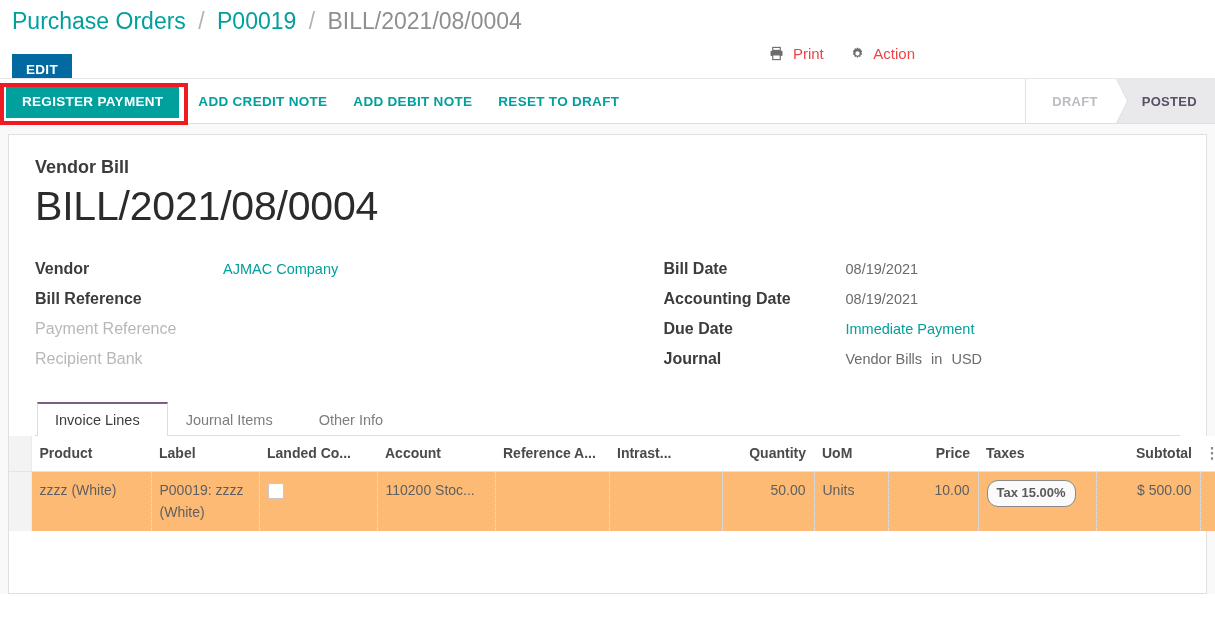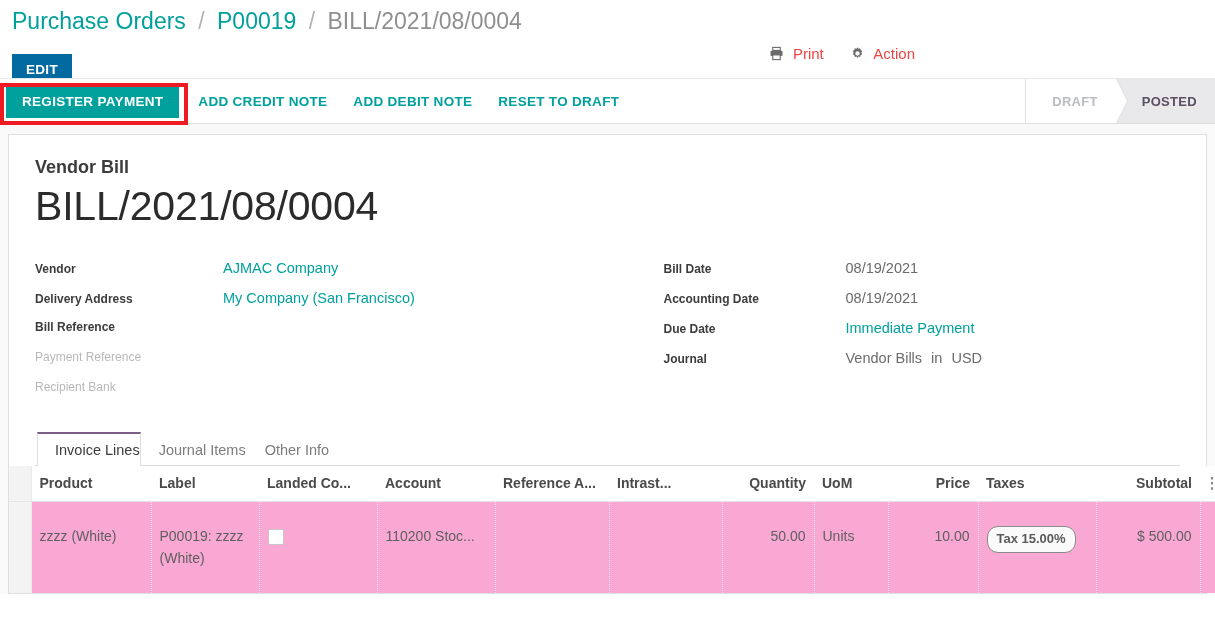--- a/index.html
+++ b/index.html
@@ -218,21 +218,21 @@
   }
   .grp.right { padding-left: 56px; }
   .f-row {
     display: flex;
     align-items: baseline;
     height: 30px;
   }
   .f-label {
     width: 188px;
     flex: 0 0 188px;
-    font-size: 12px;
+    font-size: 16px;
     font-weight: 700;
     color: #3c3c3c;
     white-space: nowrap;
   }
   .grp.right .f-label {
     width: 182px;
     flex: 0 0 182px;
   }
   .f-label.muted {
     color: #b8b8b8;
@@ -259,21 +259,21 @@
   .tabs {
     display: flex;
     align-items: flex-end;
     border-bottom: 1px solid #dededf;
     padding-left: 2px;
   }
   .tab {
     font-size: 14.5px;
     color: #7d7d7d;
     background: transparent;
-    padding: 9px 0 8px 17px;
+    padding: 9px 27px 8px 17px;
     border: 1px solid transparent;
     border-bottom: none;
     margin-bottom: -1px;
     cursor: pointer;
     white-space: nowrap;
   }
   .tab.active {
     color: #3c3c3c;
     background: #ffffff;
     border-color: #dededf;
@@ -319,22 +319,22 @@
   }
   .opt-toggler {
     display: inline-block;
     color: #8b8b8b;
     font-size: 15px;
     line-height: 1;
     cursor: pointer;
     letter-spacing: 0;
   }
   table.lines tbody td {
-    background: #f9a8d4;
-    padding: 24px 8px;
+    background: #fdba74;
+    padding: 8px 8px;
     vertical-align: top;
     color: #5f5f5f;
     border-right: 1px dotted #e6e6e6;
     line-height: 1.55;
   }
   table.lines tbody td.num { text-align: right; }
   table.lines tbody tr { height: 54px; }
   .cell-checkbox {
     display: inline-block;
     width: 14px;
@@ -422,24 +422,20 @@
 
     <div class="sheet-subtitle">Vendor Bill</div>
     <h1 class="sheet-title">BILL/2021/08/0004</h1>
 
     <div class="groups">
 
       <div class="grp left">
         <div class="f-row">
           <div class="f-label">Vendor</div>
           <div class="f-val link">AJMAC Company</div>
-        </div>
-        <div class="f-row">
-          <div class="f-label">Delivery Address</div>
-          <div class="f-val link">My Company (San Francisco)</div>
         </div>
         <div class="f-row">
           <div class="f-label">Bill Reference</div>
           <div class="f-val"></div>
         </div>
         <div class="f-row">
           <div class="f-label muted">Payment Reference</div>
           <div class="f-val"></div>
         </div>
         <div class="f-row">

